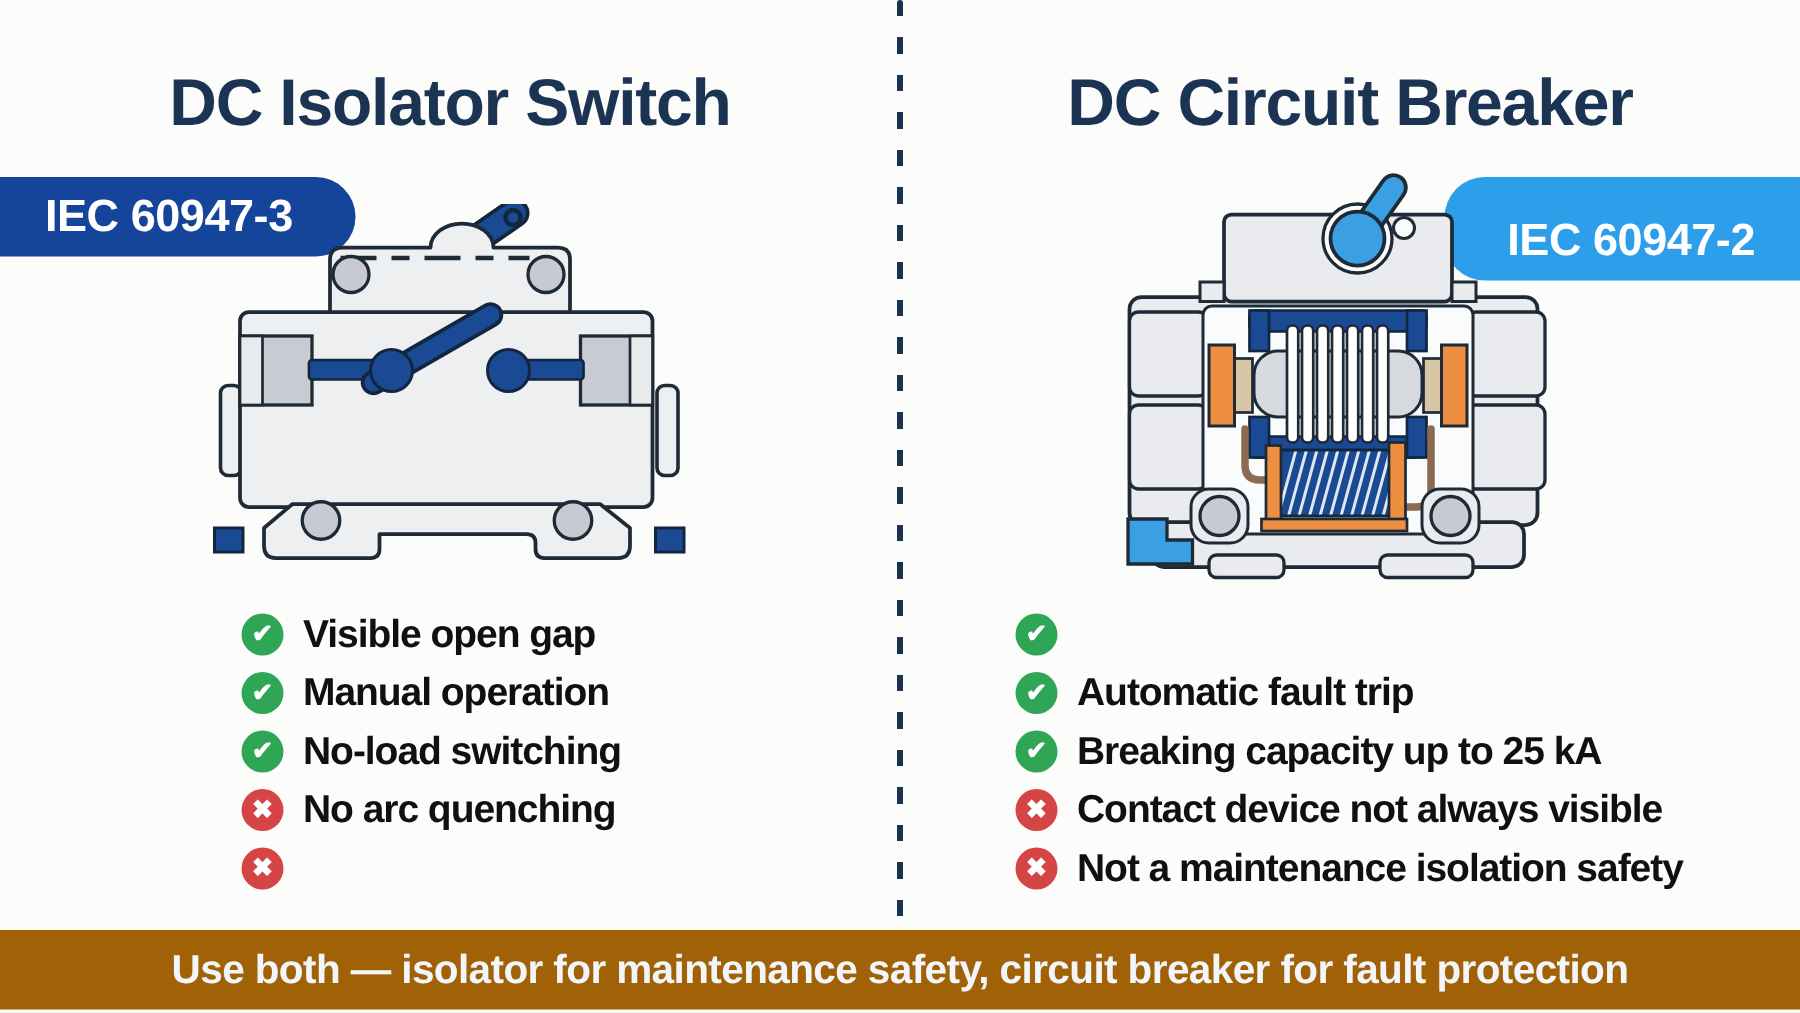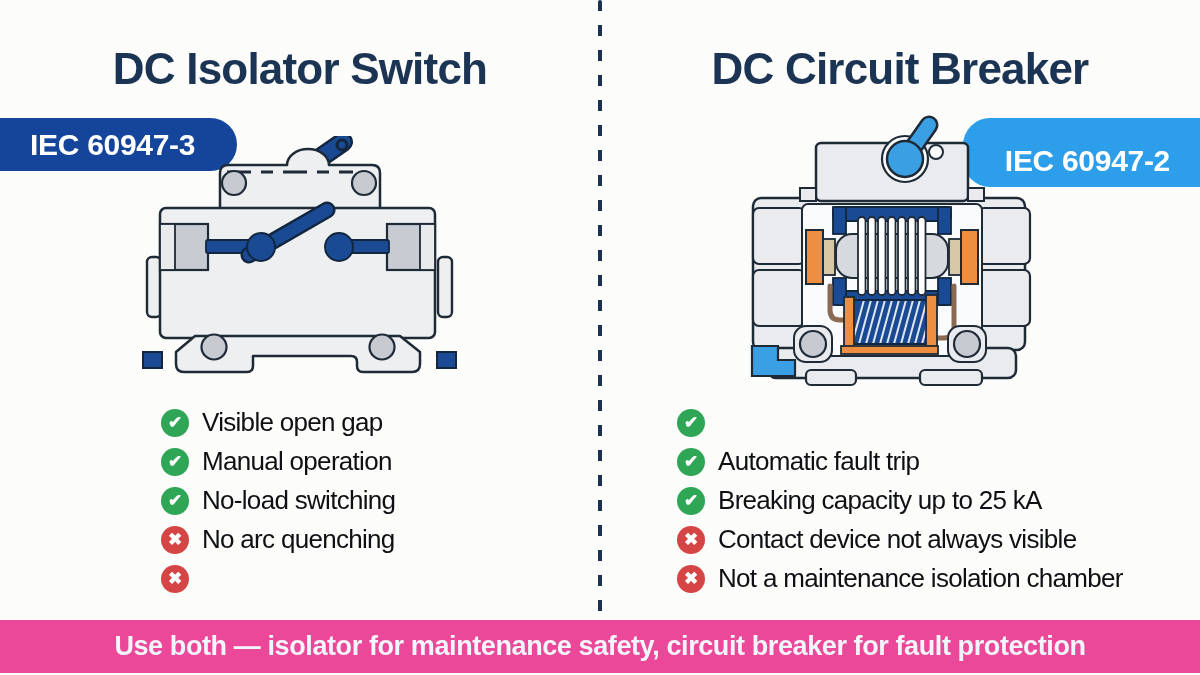--- a/index.html
+++ b/index.html
@@ -41,24 +41,24 @@
   .features.f-left{left:161px;}
   .features.f-right{left:677px;}
   .feature{display:flex;align-items:center;height:39px;gap:13px;}
   .fi{
     width:28px;height:28px;border-radius:50%;flex:0 0 28px;
     color:#fff;display:flex;align-items:center;justify-content:center;
     font-size:17px;line-height:1;font-weight:bold;
   }
   .fi.pro{background:#2fa656;}
   .fi.con{background:#d64545;}
-  .fl{font-size:26px;font-weight:normal;color:#0e1013;letter-spacing:-0.7px;white-space:nowrap;}
+  .fl{font-size:26px;font-weight:bold;color:#0e1013;letter-spacing:-0.7px;white-space:nowrap;}
   
   .footer{
-    position:absolute;left:0;top:620px;width:1200px;height:53px;background:#ec4899;
+    position:absolute;left:0;top:620px;width:1200px;height:53px;background:#a16207;
     color:#f2f6fb;display:flex;align-items:center;justify-content:center;
     font-size:27px;font-weight:bold;letter-spacing:-0.4px;
   }
 </style>
 </head>
 <body>
 
 <div class="canvas">
 
   <div class="divider"></div>
@@ -233,19 +233,19 @@
       <li class="feature">
         <span class="fi pro">✔</span>
         <span class="fl">Breaking capacity up to 25 kA</span>
       </li>
       <li class="feature">
         <span class="fi con">✖</span>
         <span class="fl">Contact device not always visible</span>
       </li>
       <li class="feature">
         <span class="fi con">✖</span>
-        <span class="fl">Not a maintenance isolation chamber</span>
+        <span class="fl">Not a maintenance isolation safety</span>
       </li>
     </ul>
 
   <div class="footer">Use both — isolator for maintenance safety, circuit breaker for fault protection</div>
 
 </div>
 
 </body></html>

